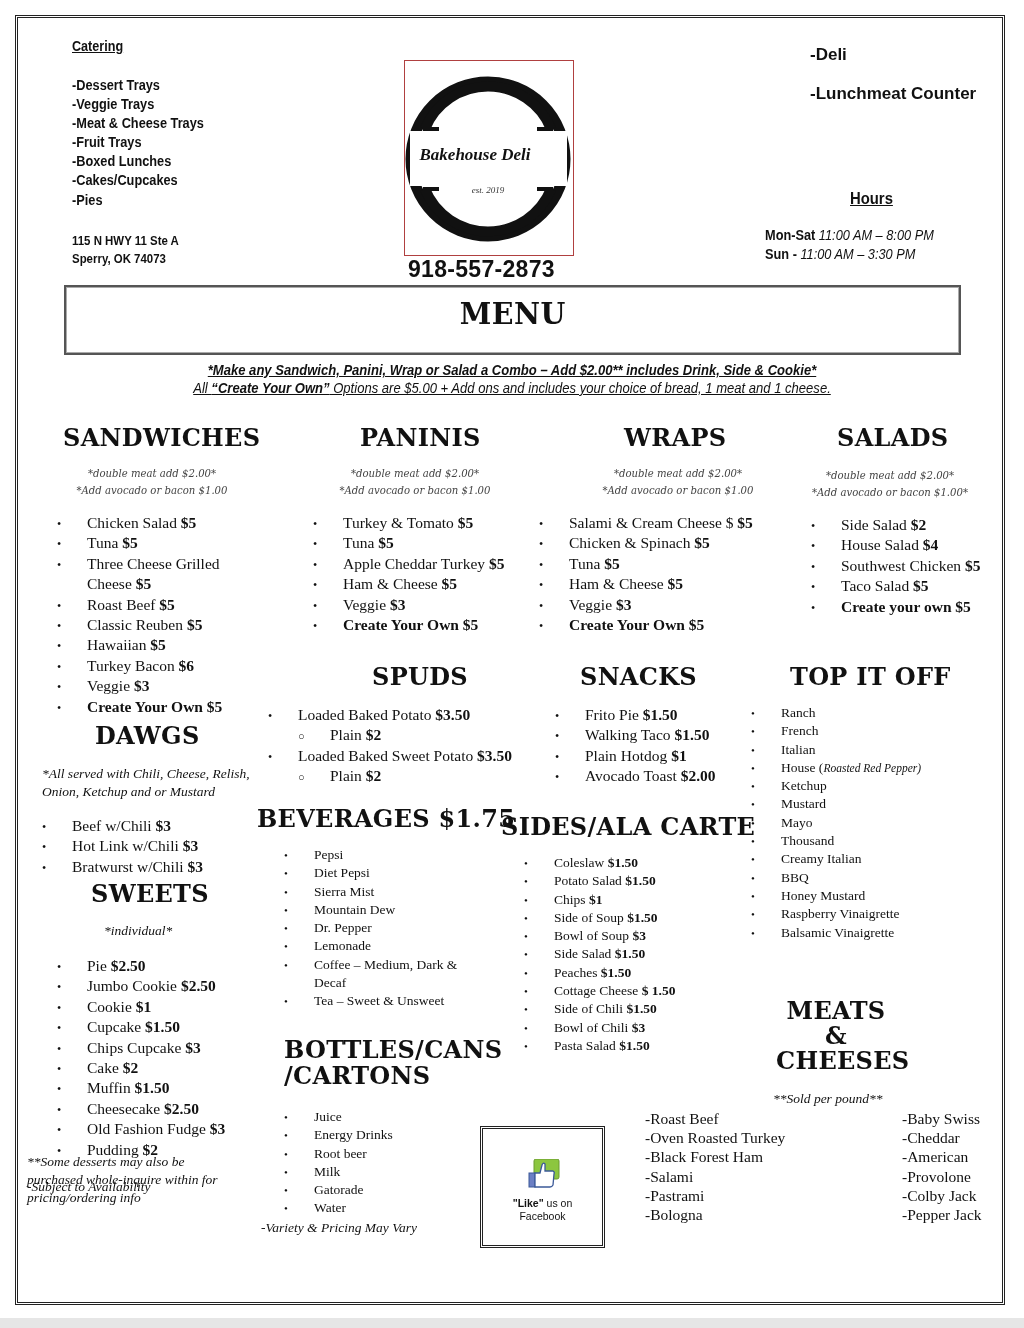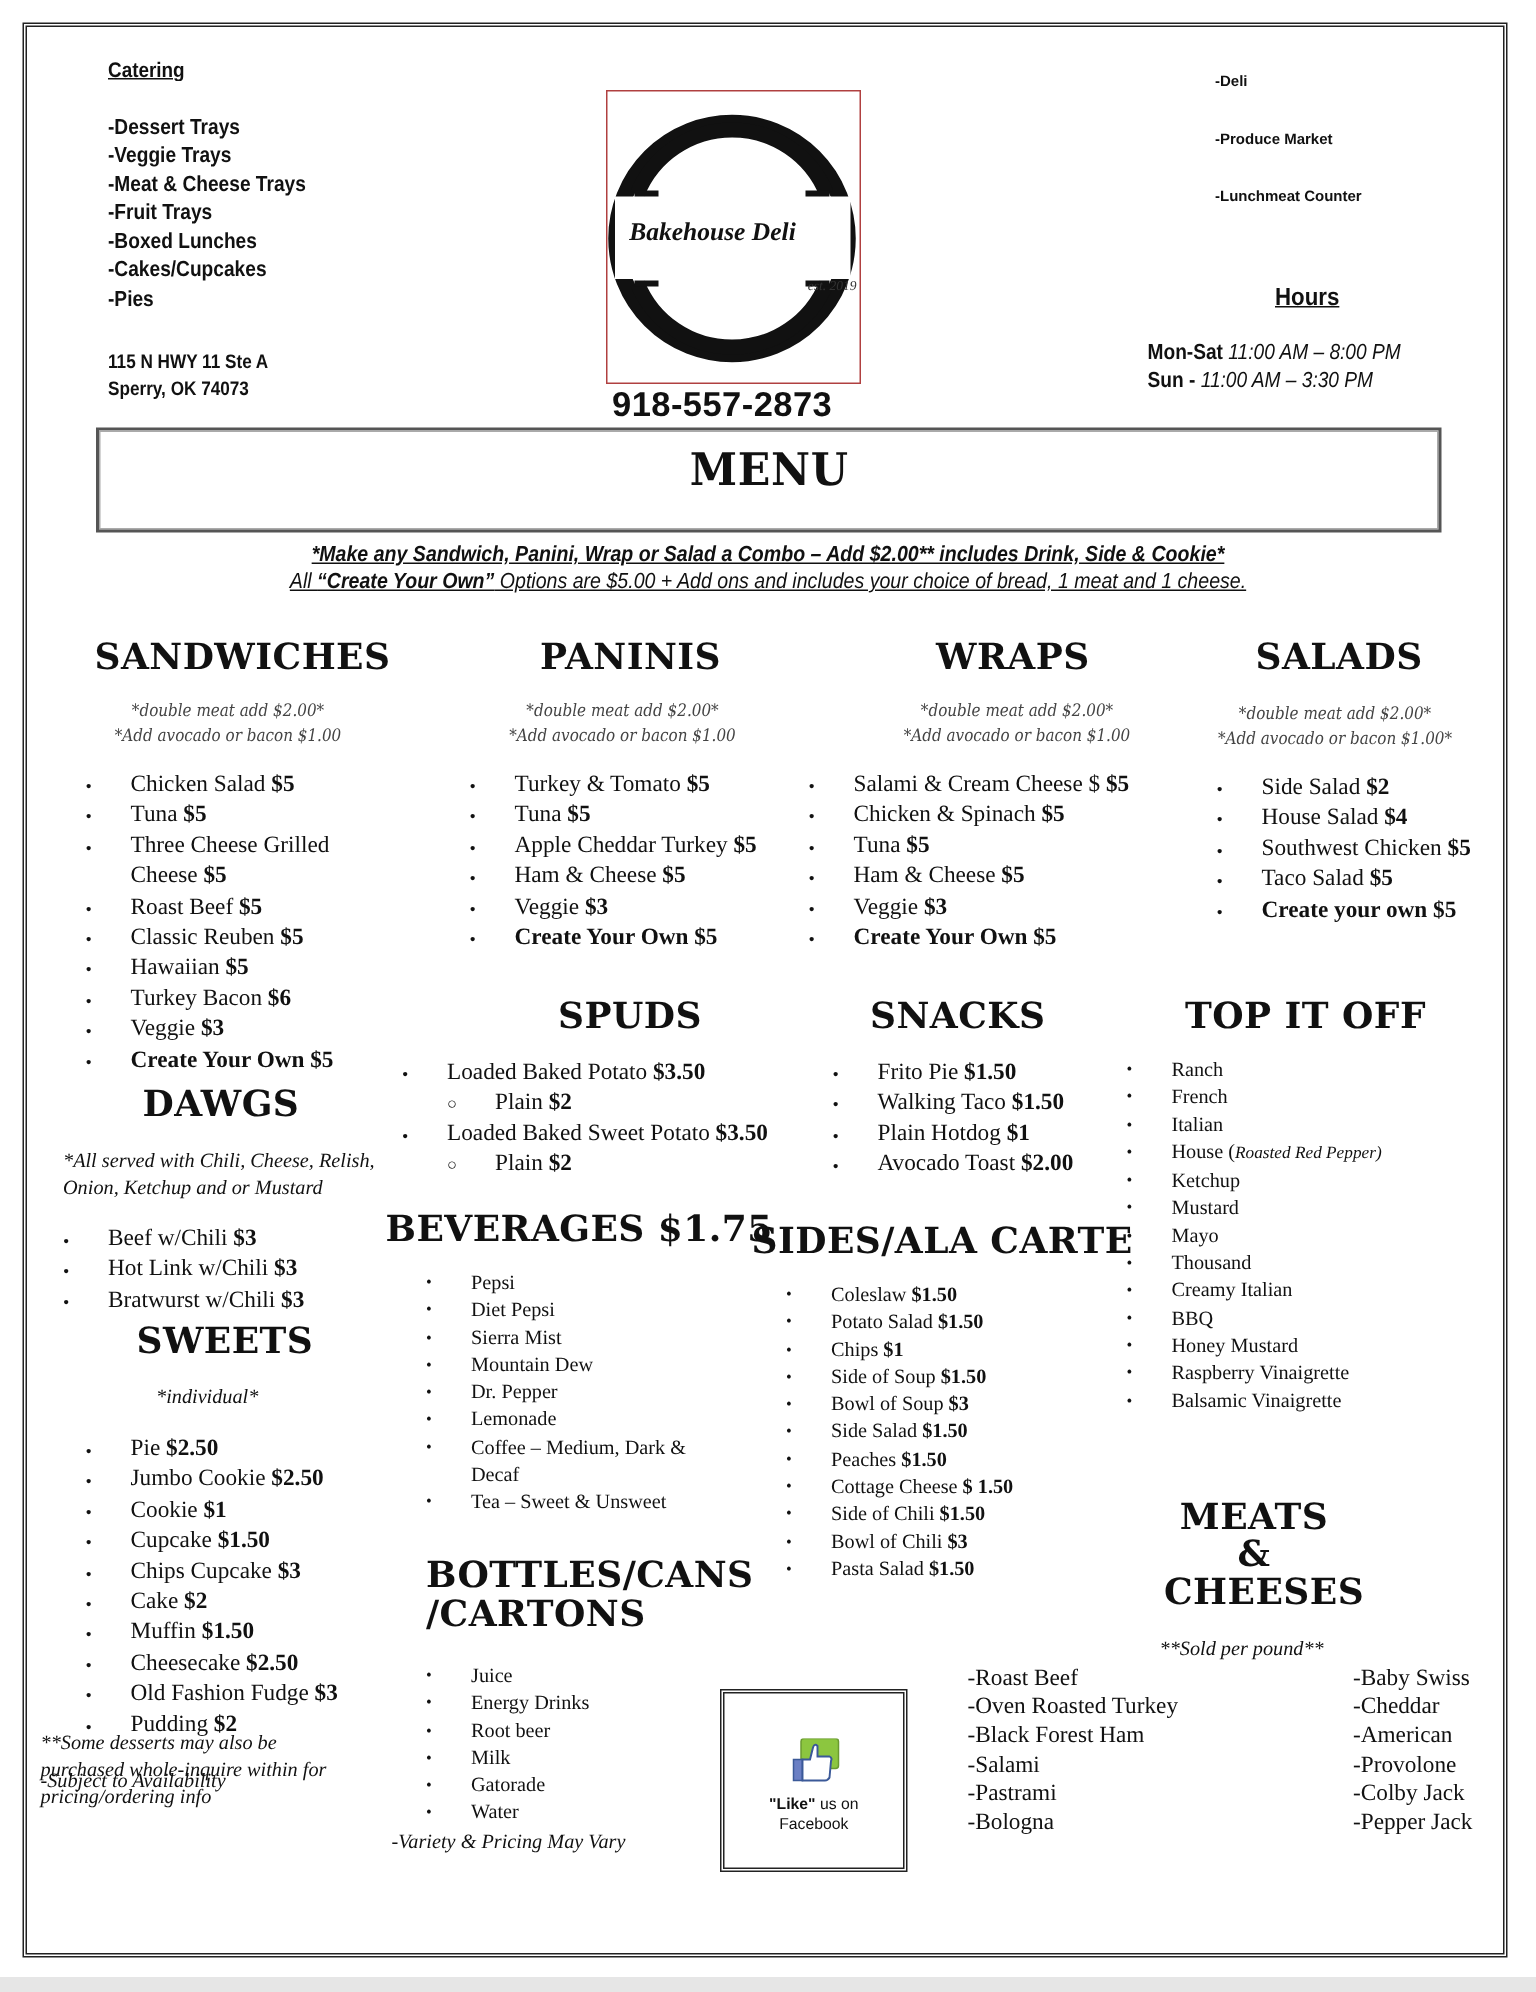--- a/index.html
+++ b/index.html
@@ -14,21 +14,21 @@
   .catering-title { left: 72px; top: 38px; font-size: 14px; font-weight: bold; text-decoration: underline; transform: scaleX(0.9); transform-origin: left; }
   .catering-list { left: 72px; top: 76px; font-size: 14.5px; font-weight: bold; line-height: 19.1px; transform: scaleX(0.88); transform-origin: left; }
   .address { left: 72px; top: 232px; font-size: 13px; font-weight: bold; line-height: 18px; transform: scaleX(0.88); transform-origin: left; }
 
   
   .logo-box { left: 404px; top: 60px; width: 170px; height: 196px; border: 1.5px solid #b04040; box-sizing: border-box; }
   .logo-svg { position: absolute; left: 0; top: 0; }
   .phone { left: 408px; top: 256px; font-size: 23px; font-weight: bold; letter-spacing: 0.3px; }
 
   
-  .services { left: 810px; top: 36px; font-size: 10px; font-weight: bold; line-height: 38.5px; }
+  .services { left: 810px; top: 36px; font-size: 17px; font-weight: bold; line-height: 38.5px; }
   .hours-title { left: 850px; top: 189px; font-size: 16.5px; font-weight: bold; text-decoration: underline; transform: scaleX(0.9); transform-origin: left; }
   .hours { left: 765px; top: 226px; font-size: 14.5px; line-height: 19px; transform: scaleX(0.88); transform-origin: left; white-space: nowrap; }
   .hours b { font-weight: bold; }
   .hours i { font-style: italic; font-weight: normal; }
 
   
   .menu-box { left: 64px; top: 285px; width: 897px; height: 70px; border: 2px solid #555; box-shadow: inset 0 0 0 1px #aaa; box-sizing: border-box; text-align: center; }
   .menu-title { font-family: "DejaVu Serif", serif; font-weight: bold; font-size: 30px; line-height: 53px; letter-spacing: 0.5px; transform: scaleX(0.95); display: inline-block; }
 
   .note-line { left: 0; width: 1024px; text-align: center; font-size: 14.5px; text-decoration: underline; }
@@ -85,27 +85,26 @@
     <circle cx="83" cy="98" r="77" fill="none" stroke="#111" stroke-width="11"></circle>
     <path d="M 20 68 A 68 68 0 0 1 146 68" fill="none" stroke="#111" stroke-width="10"></path>
     <path d="M 20 128 A 68 68 0 0 0 146 128" fill="none" stroke="#111" stroke-width="10"></path>
     <rect x="5" y="70" width="157" height="55" fill="#fff"></rect>
     <line x1="18" y1="68" x2="34" y2="68" stroke="#111" stroke-width="4"></line>
     <line x1="132" y1="68" x2="148" y2="68" stroke="#111" stroke-width="4"></line>
     <line x1="18" y1="128" x2="34" y2="128" stroke="#111" stroke-width="4"></line>
     <line x1="132" y1="128" x2="148" y2="128" stroke="#111" stroke-width="4"></line>
   </svg>
   <div class="abs serif" style="left:0;width:140px;top:84px;text-align:center;font-style:italic;font-weight:bold;font-size:17px;">Bakehouse Deli</div>
-  <div class="abs serif" style="left:0;width:166px;top:124px;text-align:right;font-style:italic;font-size:9px;color:#333;">est. 2019</div>
+  <div class="abs serif" style="left:0;width:166px;top:124px;text-align:center;font-style:italic;font-size:9px;color:#333;">est. 2019</div>
 </div>
 <div class="abs sans phone">918-557-2873</div>
 
 <div class="abs sans services">
   <div>-Deli</div>
-  <div>-Produce Market</div>
   <div>-Lunchmeat Counter</div>
 </div>
 <div class="abs sans hours-title">Hours</div>
 <div class="abs sans hours">
   <div><b>Mon-Sat</b> <i>11:00 AM – 8:00 PM</i></div>
   <div><b>Sun -</b> <i>11:00 AM – 3:30 PM</i></div>
 </div>
 
 <div class="abs menu-box">
   <span class="menu-title">MENU</span>

